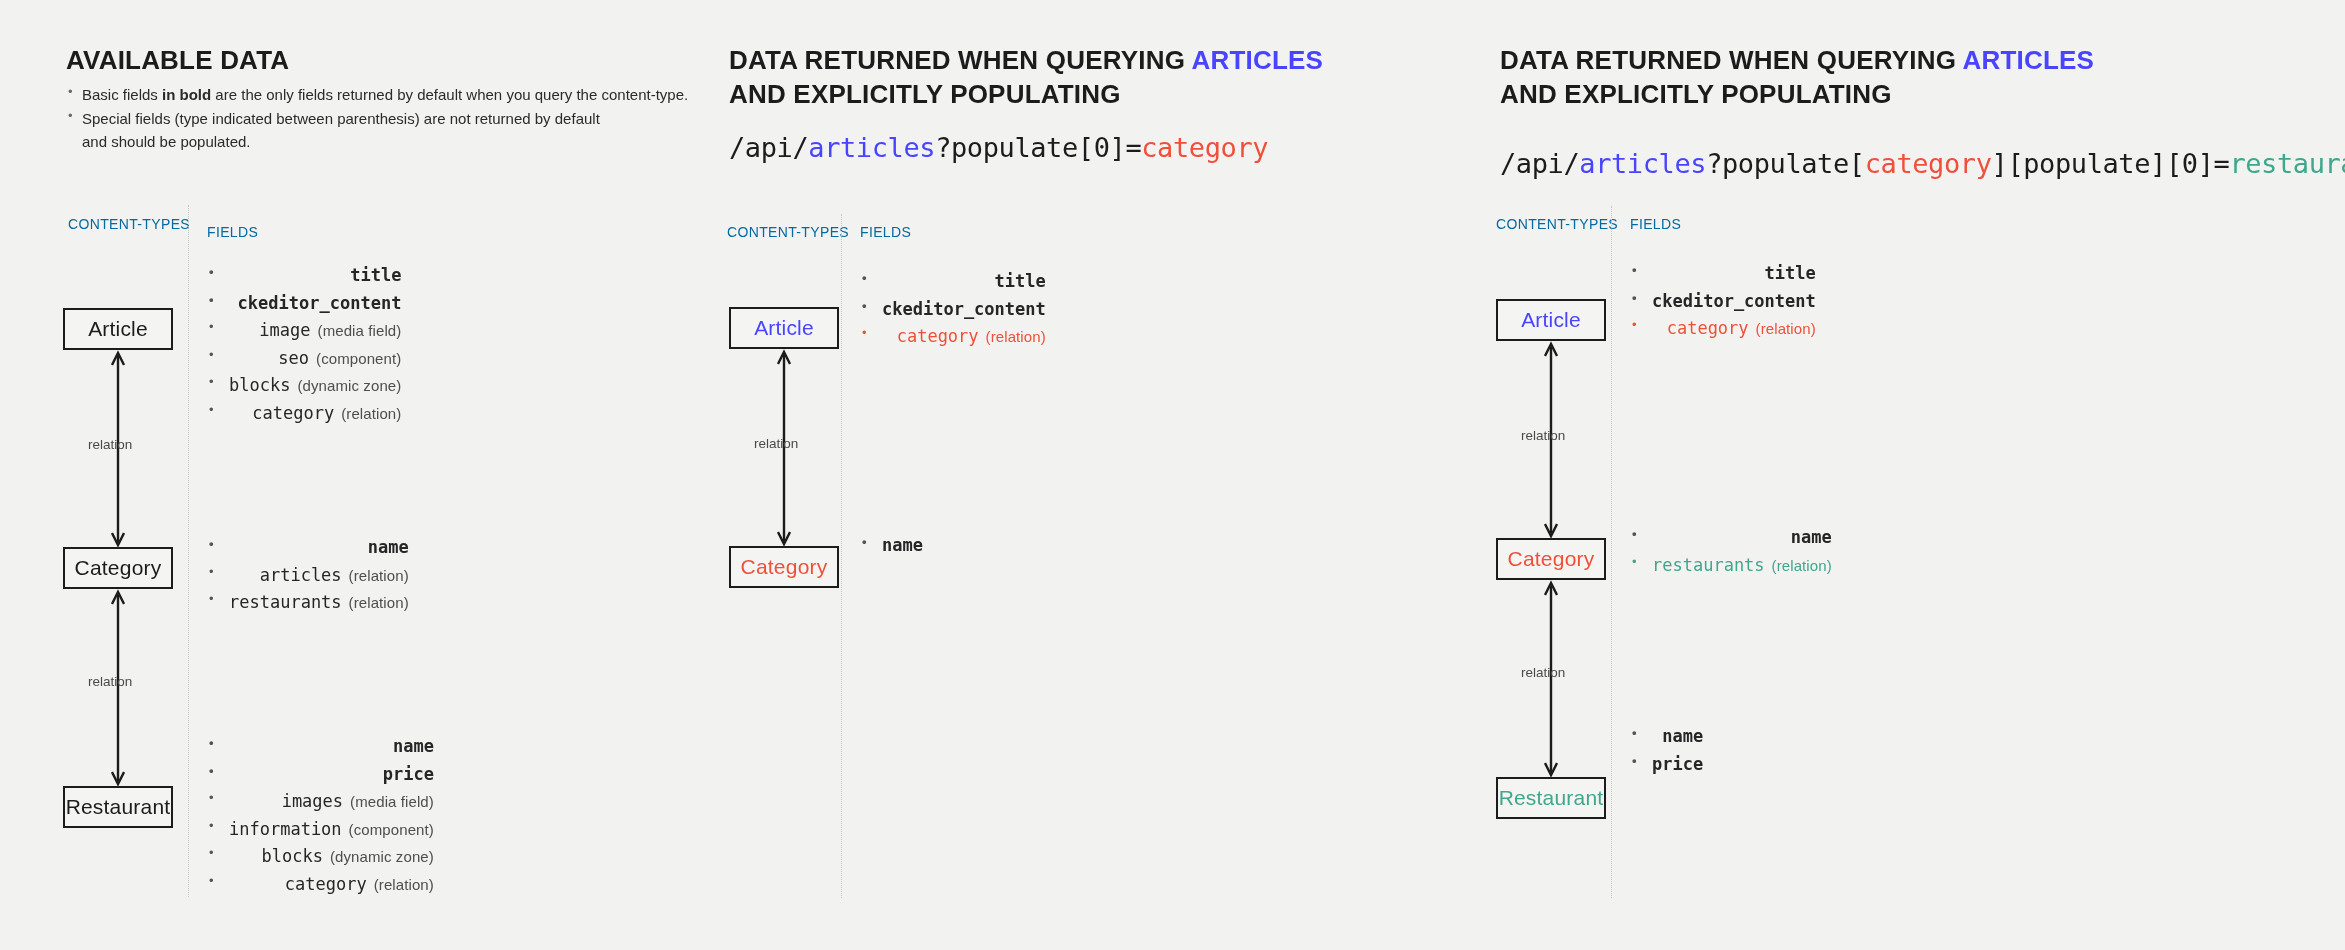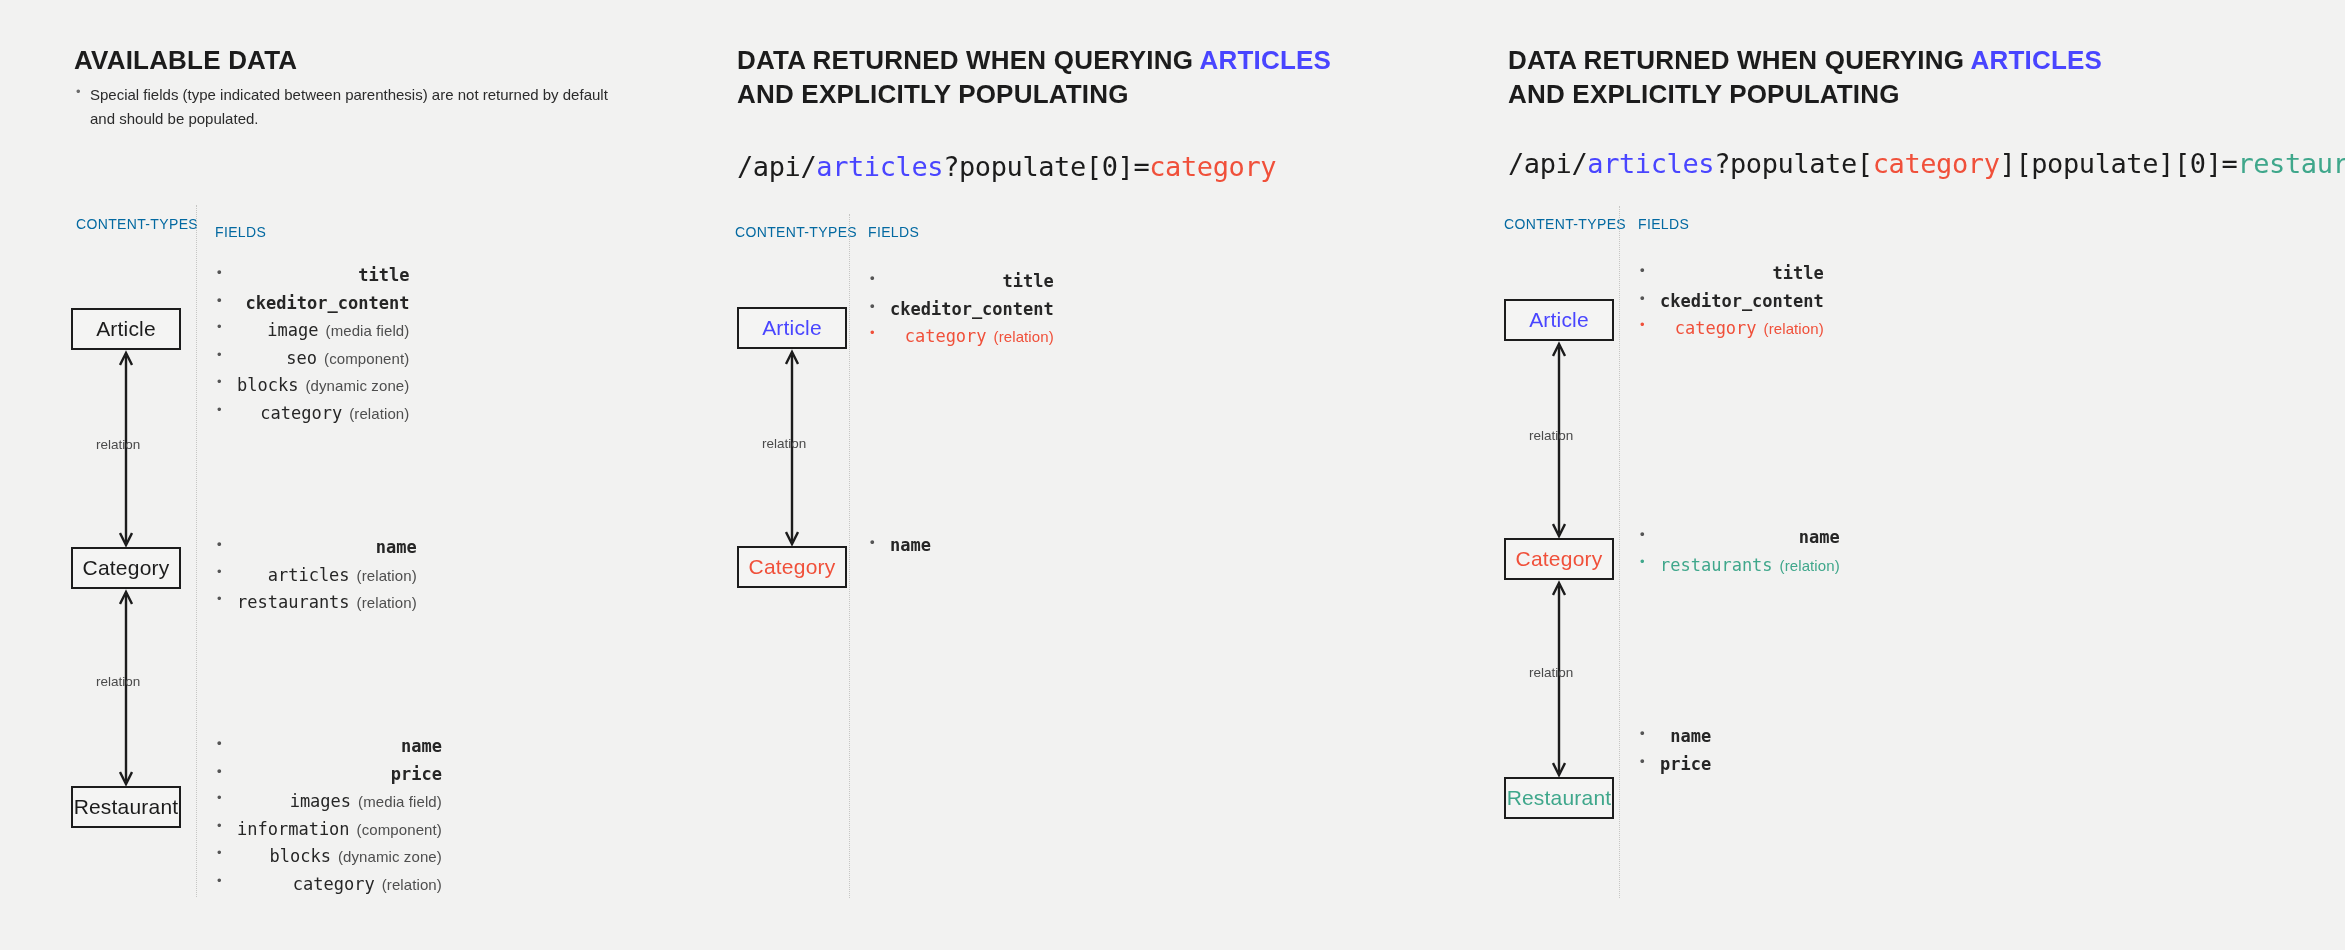--- a/index.html
+++ b/index.html
@@ -17,21 +17,20 @@
   }
   .page {
     position: relative;
     width: 2345px;
     height: 950px;
   }
   .panel {
     position: absolute;
     top: 0;
     height: 950px;
-    margin-left: 8px;
   }
   #panel-1 { left: 0px;    width: 855px; }
   #panel-2 { left: 712px;  width: 770px; }
   #panel-3 { left: 1478px; width: 867px; }
 
   
   .panel-title {
     font-size: 26px;
     font-weight: bold;
     letter-spacing: 0.2px;
@@ -170,20 +169,23 @@
 <div class="page">
 
   <div class="panel" id="panel-1">
 
     <div style="position:absolute;left:66px;top:44px;">
       <div class="panel-title">AVAILABLE DATA</div>
     </div>
 
     <ul class="bullets" style="position:absolute;left:66px;top:83px;width:700px;">
       <li>
+        <span>Basic fields </span><b>in bold</b><span> are the only fields returned by default when you query the content-type.</span>
+      </li>
+      <li>
         <span>Special fields (type indicated between parenthesis) are not returned by default</span>
       </li>
       <li class="cont">
         <span>and should be populated.</span>
       </li>
     </ul>
 
     <div class="col-label" style="position:absolute;left:68px;top:216px;">CONTENT-TYPES</div>
     <div class="col-label" style="position:absolute;left:207px;top:224px;">FIELDS</div>
 
@@ -242,21 +244,21 @@
     </ul>
   </div>
 
   <div class="panel" id="panel-2">
 
     <div style="position:absolute;left:17px;top:44px;">
       <div class="panel-title"><span>DATA RETURNED WHEN QUERYING </span><span class="kw-articles">ARTICLES</span></div>
       <div class="panel-title">AND EXPLICITLY POPULATING</div>
     </div>
 
-    <div class="api-path" style="position:absolute;left:17px;top:151px;">
+    <div class="api-path" style="position:absolute;left:17px;top:132px;">
       <span>/api/</span><span class="tok-blue">articles</span><span>?populate[0]=</span><span class="tok-red">category</span>
     </div>
 
     <div class="col-label" style="position:absolute;left:15px;top:224px;">CONTENT-TYPES</div>
     <div class="col-label" style="position:absolute;left:148px;top:224px;">FIELDS</div>
 
     <div class="vdivider" style="left:129px;top:214px;height:684px;"></div>
 
     <div class="ct-box c-blue" style="left:17px;top:307px;width:110px;height:42px;">
       <span>Article</span>

